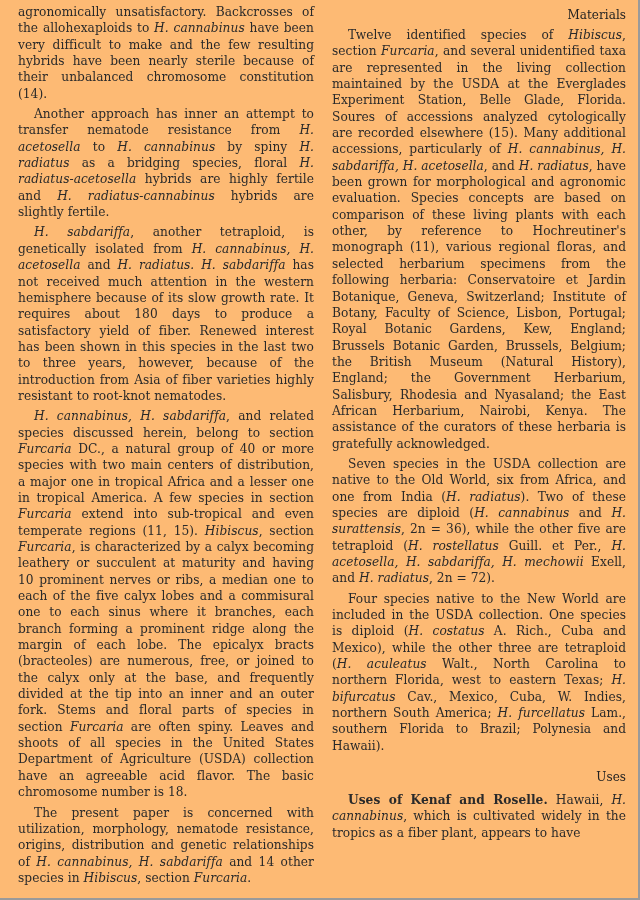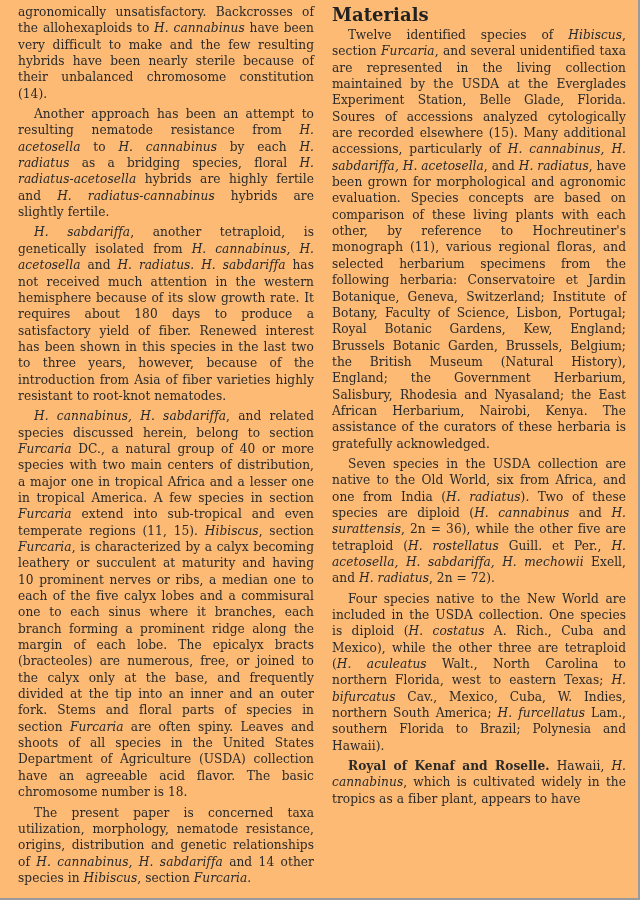--- a/index.html
+++ b/index.html
@@ -25,47 +25,48 @@
     text-align: justify;
     letter-spacing: 0.05px;
   }
   .col.left { left: 18px; }
   .col.right { left: 332px; width: 294px; }
   .col p { margin: 0 0 4px 0; text-indent: 16px; hyphens: auto; }
   .col p.noindent { text-indent: 0; }
   .col i { font-style: italic; }
   h2 {
     font-family: "DejaVu Serif", "Liberation Serif", serif;
-    font-size: 18px; font-weight: bold; text-align: left;
+    font-size: 12px; font-weight: normal; text-align: right;
     margin: 2px 0 3px 0; line-height: 18px; color: #222;
   }
   h2.uses { margin-top: 14px; margin-bottom: 6px; }
   .runin { font-weight: bold; }
   .watermark {
     position: absolute; right: 8px; bottom: 8px;
     font-family: "DejaVu Sans", sans-serif;
     font-size: 12px; color: rgba(150,150,150,0.28);
     letter-spacing: 1px;
   }
 </style>
 </head>
 <body>
 
 <div class="page">
 
   <div class="col left">
     <p class="noindent"><span>agronomically unsatisfactory. Backcrosses of the allohexaploids to </span><i>H. cannabinus</i><span> have been very difficult to make and the few resulting hybrids have been nearly sterile because of their unbalanced chromosome constitution (14).</span></p>
-    <p><span>Another approach has been an attempt to resulting nematode resistance from </span><i>H. acetosella</i><span> to </span><i>H. cannabinus</i><span> by each </span><i>H. radiatus</i><span> as a bridging species, floral </span><i>H. radiatus-acetosella</i><span> hybrids are highly fertile and </span><i>H. radiatus-cannabinus</i><span> hybrids are slightly fertile.</span></p>
+    <p><span>Another approach has inner an attempt to transfer nematode resistance from </span><i>H. acetosella</i><span> to </span><i>H. cannabinus</i><span> by spiny </span><i>H. radiatus</i><span> as a bridging species, floral </span><i>H. radiatus-acetosella</i><span> hybrids are highly fertile and </span><i>H. radiatus-cannabinus</i><span> hybrids are slightly fertile.</span></p>
     <p><i>H. sabdariffa</i><span>, another tetraploid, is genetically isolated from </span><i>H. cannabinus, H. acetosella</i><span> and </span><i>H. radiatus. H. sabdariffa</i><span> has not received much attention in the western hemisphere because of its slow growth rate. It requires about 180 days to produce a satisfactory yield of fiber. Renewed interest has been shown in this species in the last two to three years, however, because of the introduction from Asia of fiber varieties highly resistant to root-knot nematodes.</span></p>
     <p><i>H. cannabinus, H. sabdariffa</i><span>, and related species discussed herein, belong to section </span><i>Furcaria</i><span> DC., a natural group of 40 or more species with two main centers of distribution, a major one in tropical Africa and a lesser one in tropical America. A few species in section </span><i>Furcaria</i><span> extend into sub-tropical and even temperate regions (11, 15). </span><i>Hibiscus</i><span>, section </span><i>Furcaria</i><span>, is characterized by a calyx becoming leathery or succulent at maturity and having 10 prominent nerves or ribs, a median one to each of the five calyx lobes and a commisural one to each sinus where it branches, each branch forming a prominent ridge along the margin of each lobe. The epicalyx bracts (bracteoles) are numerous, free, or joined to the calyx only at the base, and frequently divided at the tip into an inner and an outer fork. Stems and floral parts of species in section </span><i>Furcaria</i><span> are often spiny. Leaves and shoots of all species in the United States Department of Agriculture (USDA) collection have an agreeable acid flavor. The basic chromosome number is 18.</span></p>
-    <p><span>The present paper is concerned taxa utilization, morphology, nematode resistance, origins, distribution and genetic relationships of </span><i>H. cannabinus, H. sabdariffa</i><span> and 14 other species in </span><i>Hibiscus</i><span>, section </span><i>Furcaria</i><span>.</span></p>
+    <p><span>The present paper is concerned with utilization, morphology, nematode resistance, origins, distribution and genetic relationships of </span><i>H. cannabinus, H. sabdariffa</i><span> and 14 other species in </span><i>Hibiscus</i><span>, section </span><i>Furcaria</i><span>.</span></p>
   </div>
 
   <div class="col right">
     <h2>Materials</h2>
     <p><span>Twelve identified species of </span><i>Hibiscus</i><span>, section </span><i>Furcaria</i><span>, and several unidentified taxa are represented in the living collection maintained by the USDA at the Everglades Experiment Station, Belle Glade, Florida. Soures of accessions analyzed cytologically are recorded elsewhere (15). Many additional accessions, particularly of </span><i>H. cannabinus, H. sabdariffa, H. acetosella</i><span>, and </span><i>H. radiatus</i><span>, have been grown for morphological and agronomic evaluation. Species concepts are based on comparison of these living plants with each other, by reference to Hochreutiner's monograph (11), various regional floras, and selected herbarium specimens from the following herbaria: Conservatoire et Jardin Botanique, Geneva, Switzerland; Institute of Botany, Faculty of Science, Lisbon, Portugal; Royal Botanic Gardens, Kew, England; Brussels Botanic Garden, Brussels, Belgium; the British Museum (Natural History), England; the Government Herbarium, Salisbury, Rhodesia and Nyasaland; the East African Herbarium, Nairobi, Kenya. The assistance of the curators of these herbaria is gratefully acknowledged.</span></p>
     <p><span>Seven species in the USDA collection are native to the Old World, six from Africa, and one from India (</span><i>H. radiatus</i><span>). Two of these species are diploid (</span><i>H. cannabinus</i><span> and </span><i>H. surattensis</i><span>, 2n = 36), while the other five are tetraploid (</span><i>H. rostellatus</i><span> Guill. et Per., </span><i>H. acetosella, H. sabdariffa, H. mechowii</i><span> Exell, and </span><i>H. radiatus</i><span>, 2n = 72).</span></p>
     <p><span>Four species native to the New World are included in the USDA collection. One species is diploid (</span><i>H. costatus</i><span> A. Rich., Cuba and Mexico), while the other three are tetraploid (</span><i>H. aculeatus</i><span> Walt., North Carolina to northern Florida, west to eastern Texas; </span><i>H. bifurcatus</i><span> Cav., Mexico, Cuba, W. Indies, northern South America; </span><i>H. furcellatus</i><span> Lam., southern Florida to Brazil; Polynesia and Hawaii).</span></p>
-    <p><span class="runin">Royal of Kenaf and Roselle.</span><span> Hawaii, </span><i>H. cannabinus</i><span>, which is cultivated widely in the tropics as a fiber plant, appears to have</span></p>
+    <h2 class="uses">Uses</h2>
+    <p><span class="runin">Uses of Kenaf and Roselle.</span><span> Hawaii, </span><i>H. cannabinus</i><span>, which is cultivated widely in the tropics as a fiber plant, appears to have</span></p>
   </div>
 
   <div class="watermark">​</div>
 </div>
 
 </body></html>

